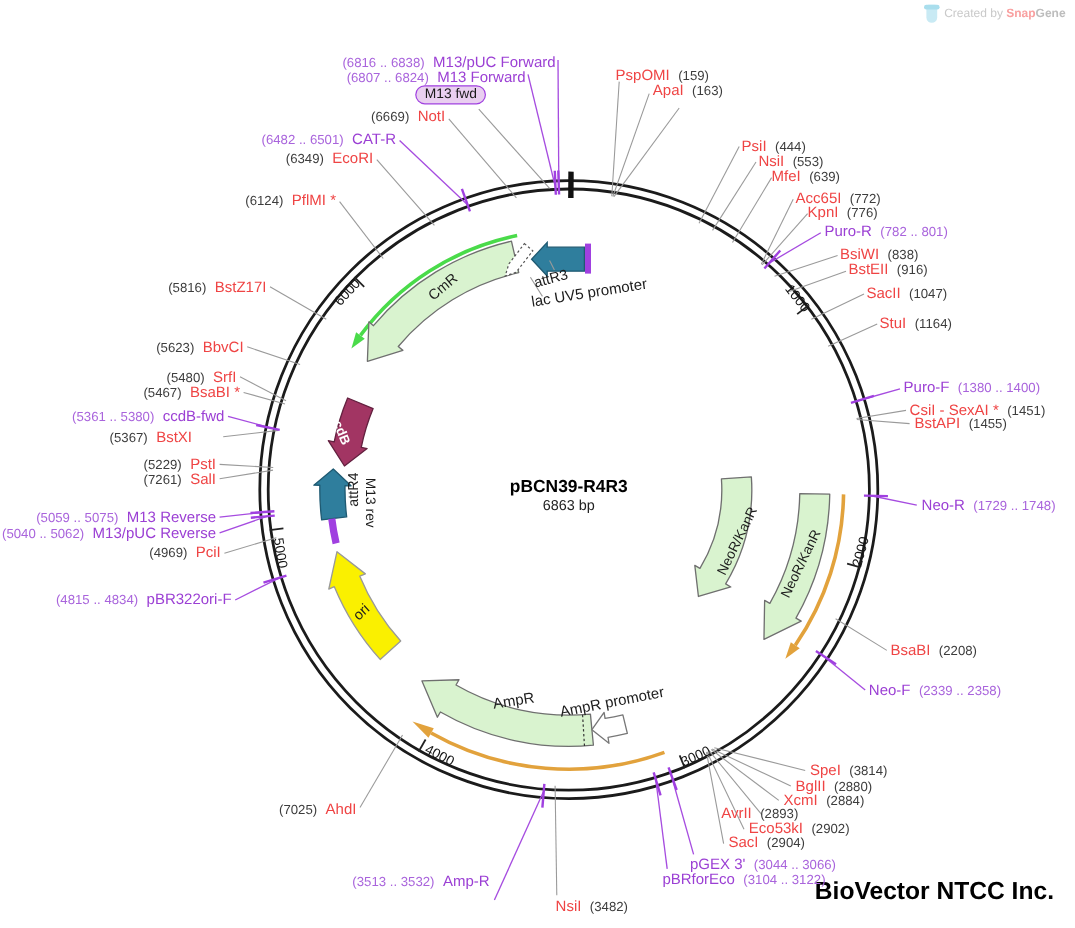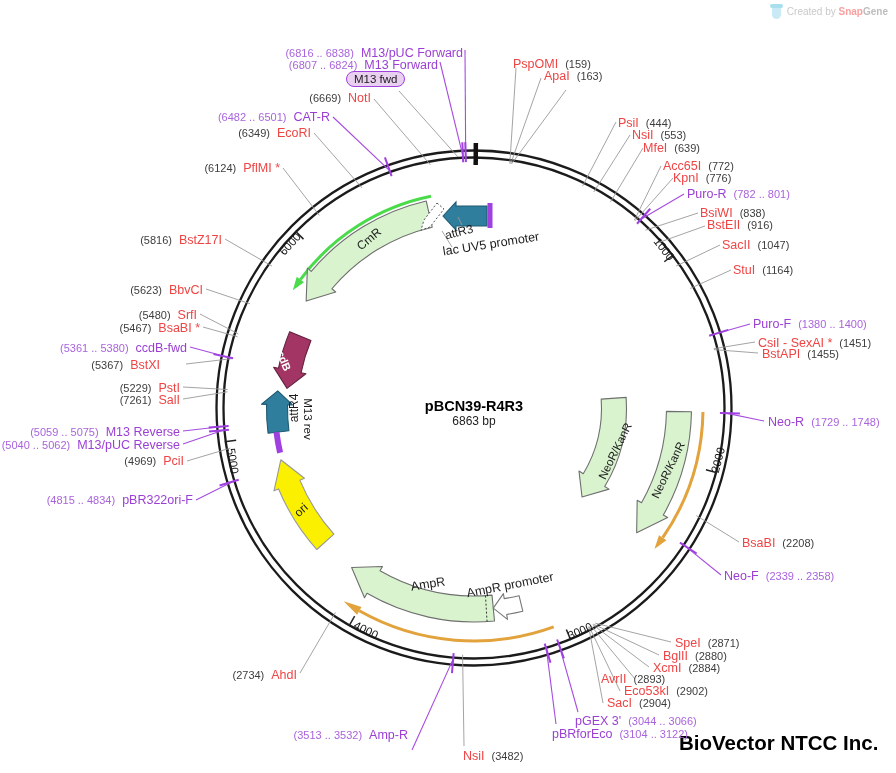--- a/index.html
+++ b/index.html
@@ -172,42 +172,42 @@
   <div class="lab" style="right:699px;top:307px"><span class="num">(5480)</span><span class="name">SrfI</span></div>
   <div class="lab" style="right:696px;top:320px"><span class="num">(5467)</span><span class="name">BsaBI *</span></div>
   <div class="lab primer" style="right:709px;top:340px"><span class="num">(5361 .. 5380)</span><span class="name">ccdB-fwd</span></div>
   <div class="lab" style="right:736px;top:357px"><span class="num">(5367)</span><span class="name">BstXI</span></div>
   <div class="lab" style="right:716px;top:380px"><span class="num">(5229)</span><span class="name">PstI</span></div>
   <div class="lab" style="right:716px;top:392px"><span class="num">(7261)</span><span class="name">SalI</span></div>
   <div class="lab primer" style="right:716px;top:424px"><span class="num">(5059 .. 5075)</span><span class="name">M13 Reverse</span></div>
   <div class="lab primer" style="right:716px;top:437px"><span class="num">(5040 .. 5062)</span><span class="name">M13/pUC Reverse</span></div>
   <div class="lab" style="right:712px;top:453px"><span class="num">(4969)</span><span class="name">PciI</span></div>
   <div class="lab primer" style="right:703px;top:492px"><span class="num">(4815 .. 4834)</span><span class="name">pBR322ori-F</span></div>
-  <div class="lab" style="right:599px;top:667px"><span class="num">(2734)</span><span class="name">AhdI</span></div>
+  <div class="lab" style="right:599px;top:667px"><span class="num">(7025)</span><span class="name">AhdI</span></div>
   <div class="lab primer" style="right:488px;top:727px"><span class="num">(3513 .. 3532)</span><span class="name">Amp-R</span></div>
 
   <div class="lab" style="left:513px;top:56px"><span class="name">PspOMI</span><span class="num">(159)</span></div>
   <div class="lab" style="left:544px;top:68px"><span class="name">ApaI</span><span class="num">(163)</span></div>
   <div class="lab" style="left:618px;top:115px"><span class="name">PsiI</span><span class="num">(444)</span></div>
   <div class="lab" style="left:632px;top:127px"><span class="name">NsiI</span><span class="num">(553)</span></div>
   <div class="lab" style="left:643px;top:140px"><span class="name">MfeI</span><span class="num">(639)</span></div>
   <div class="lab" style="left:663px;top:158px"><span class="name">Acc65I</span><span class="num">(772)</span></div>
   <div class="lab" style="left:673px;top:170px"><span class="name">KpnI</span><span class="num">(776)</span></div>
   <div class="lab primer" style="left:687px;top:186px"><span class="name">Puro-R</span><span class="num">(782 .. 801)</span></div>
   <div class="lab" style="left:700px;top:205px"><span class="name">BsiWI</span><span class="num">(838)</span></div>
   <div class="lab" style="left:707px;top:217px"><span class="name">BstEII</span><span class="num">(916)</span></div>
   <div class="lab" style="left:722px;top:237px"><span class="name">SacII</span><span class="num">(1047)</span></div>
   <div class="lab" style="left:733px;top:262px"><span class="name">StuI</span><span class="num">(1164)</span></div>
   <div class="lab primer" style="left:753px;top:316px"><span class="name">Puro-F</span><span class="num">(1380 .. 1400)</span></div>
   <div class="lab" style="left:758px;top:335px"><span class="name">CsiI - SexAI *</span><span class="num">(1451)</span></div>
   <div class="lab" style="left:762px;top:346px"><span class="name">BstAPI</span><span class="num">(1455)</span></div>
   <div class="lab primer" style="left:768px;top:414px"><span class="name">Neo-R</span><span class="num">(1729 .. 1748)</span></div>
   <div class="lab" style="left:742px;top:535px"><span class="name">BsaBI</span><span class="num">(2208)</span></div>
   <div class="lab primer" style="left:724px;top:568px"><span class="name">Neo-F</span><span class="num">(2339 .. 2358)</span></div>
-  <div class="lab" style="left:675px;top:635px"><span class="name">SpeI</span><span class="num">(2871)</span></div>
+  <div class="lab" style="left:675px;top:635px"><span class="name">SpeI</span><span class="num">(3814)</span></div>
   <div class="lab" style="left:663px;top:648px"><span class="name">BglII</span><span class="num">(2880)</span></div>
   <div class="lab" style="left:653px;top:660px"><span class="name">XcmI</span><span class="num">(2884)</span></div>
   <div class="lab" style="left:601px;top:671px"><span class="name">AvrII</span><span class="num">(2893)</span></div>
   <div class="lab" style="left:624px;top:683px"><span class="name">Eco53kI</span><span class="num">(2902)</span></div>
   <div class="lab" style="left:607px;top:695px"><span class="name">SacI</span><span class="num">(2904)</span></div>
   <div class="lab primer" style="left:575px;top:713px"><span class="name">pGEX 3'</span><span class="num">(3044 .. 3066)</span></div>
   <div class="lab primer" style="left:552px;top:726px"><span class="name">pBRforEco</span><span class="num">(3104 .. 3122)</span></div>
   <div class="lab" style="left:463px;top:748px"><span class="name">NsiI</span><span class="num">(3482)</span></div>
 </div>
 

